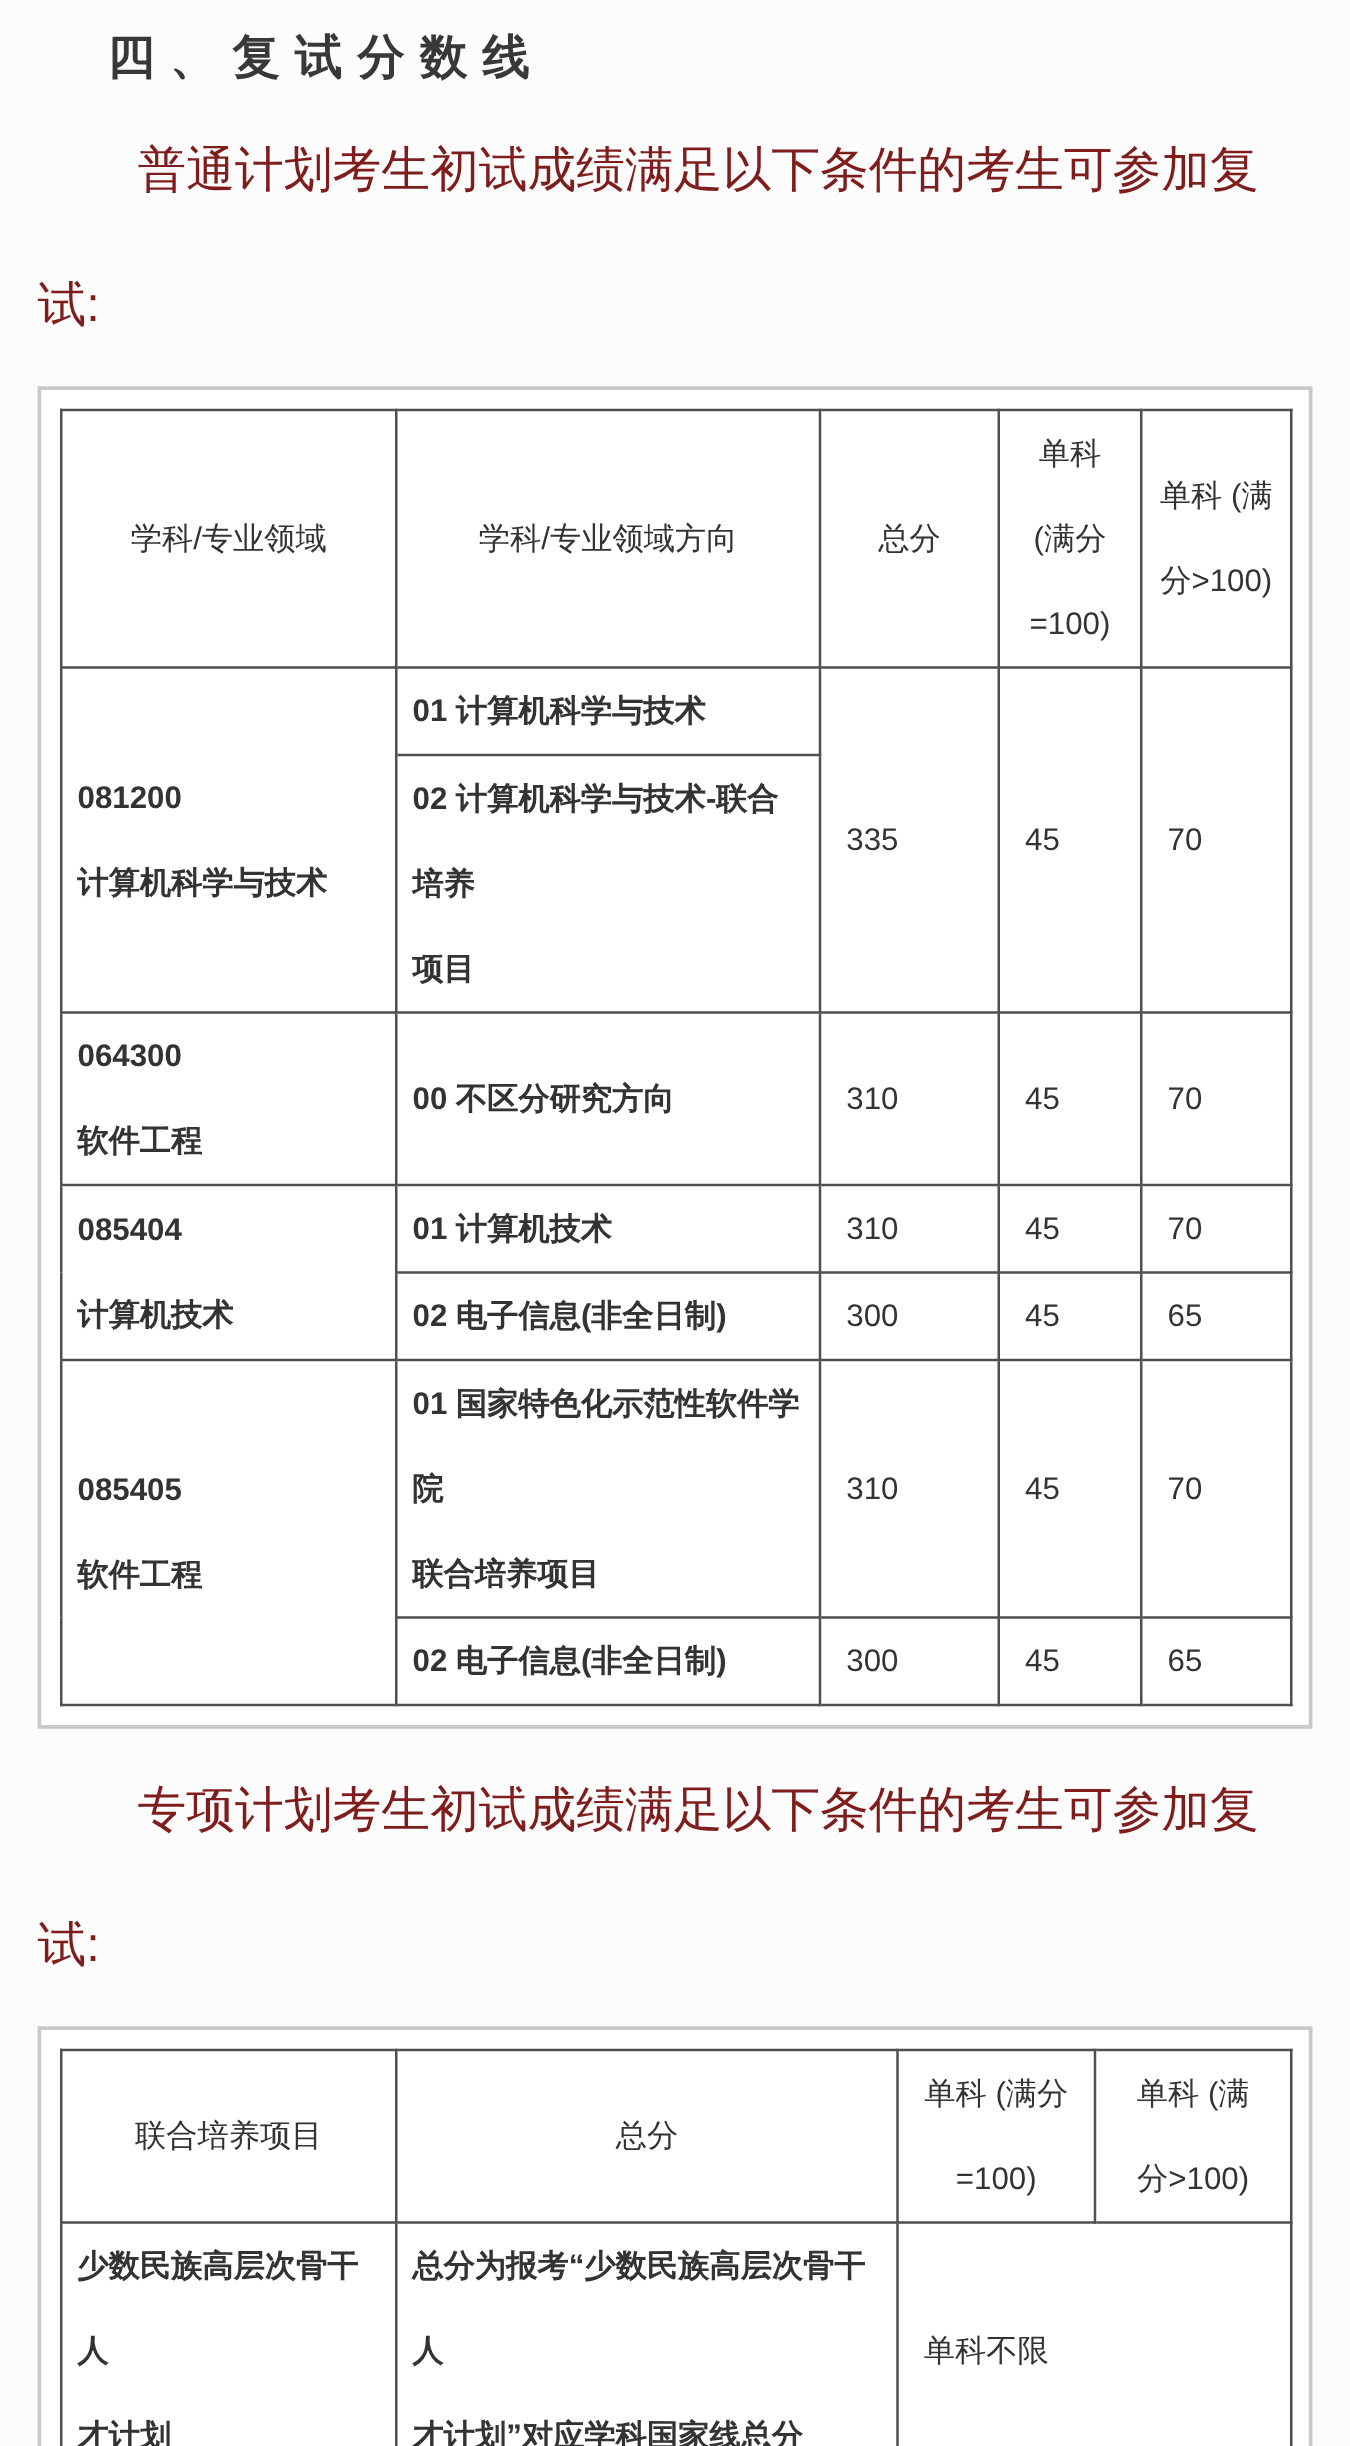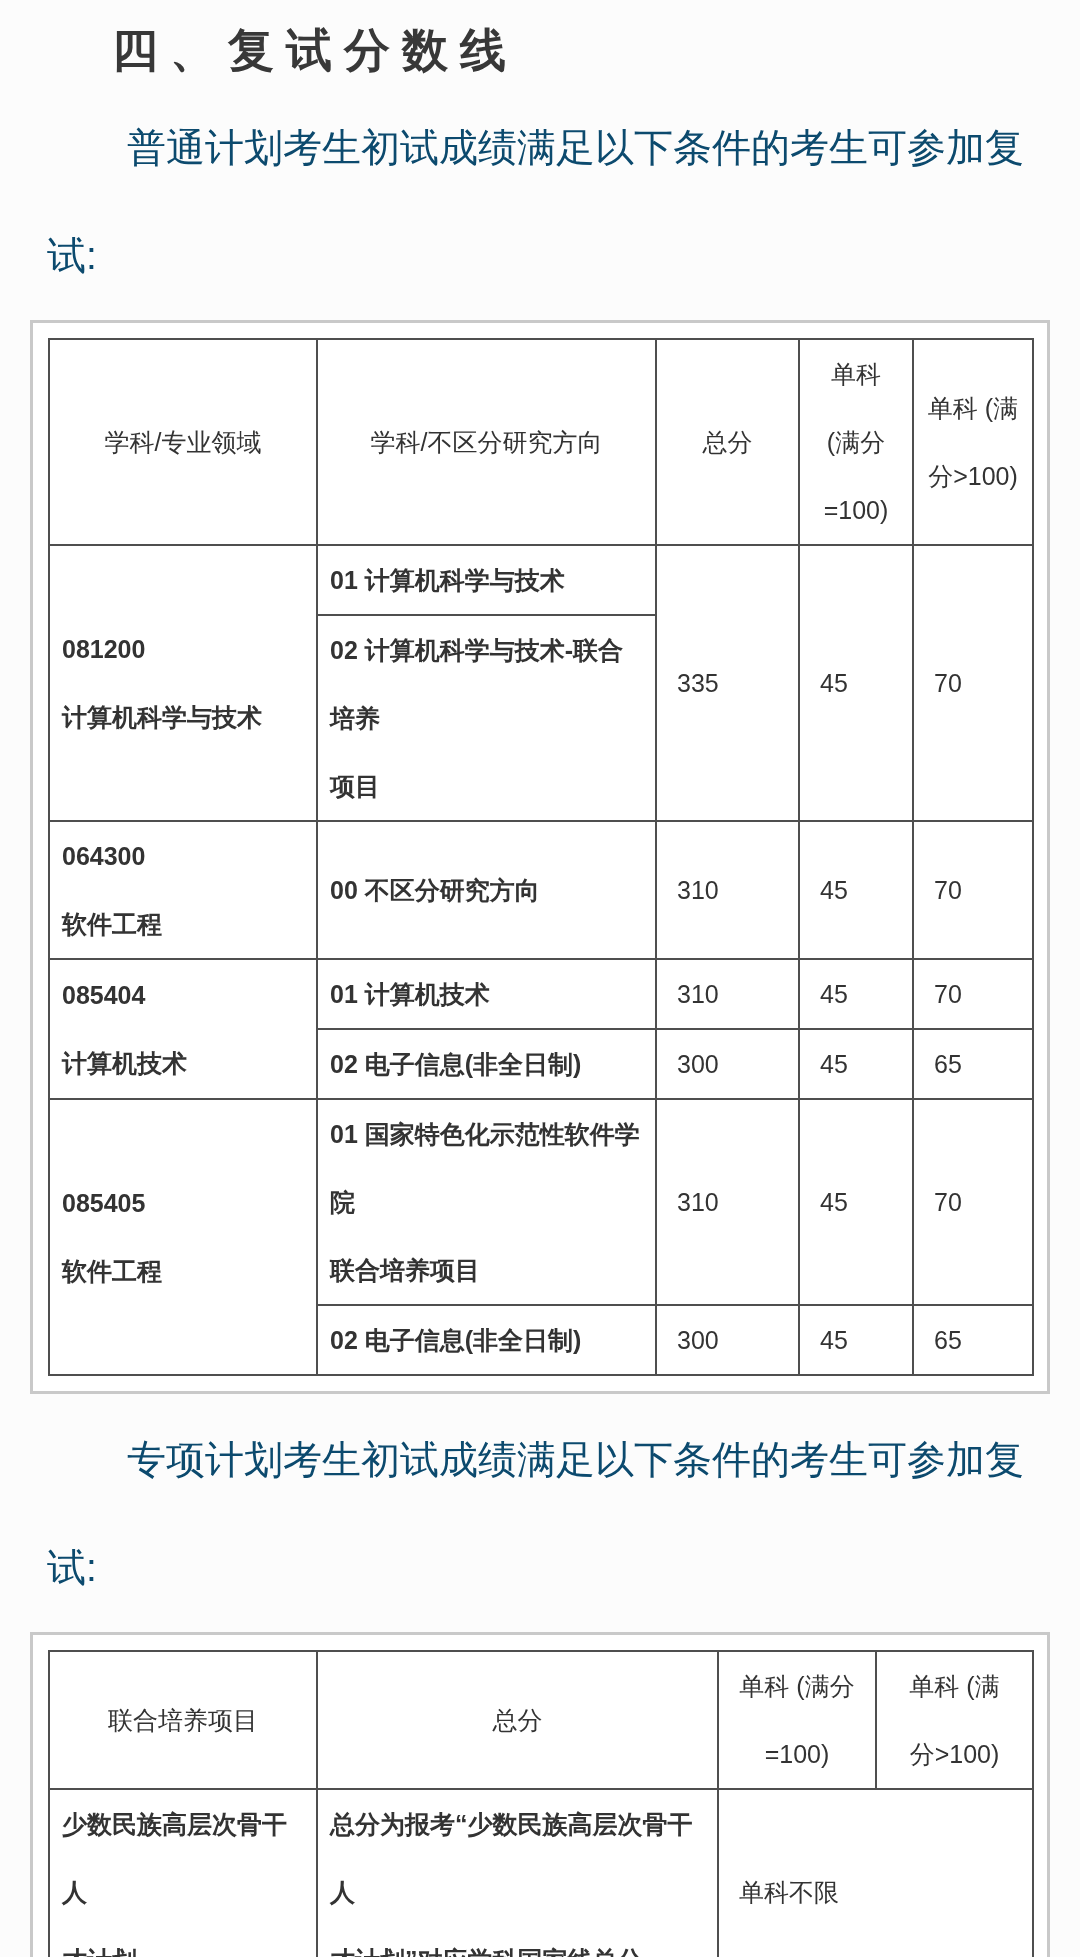--- a/index.html
+++ b/index.html
@@ -5,28 +5,28 @@
   html,body{margin:0;padding:0;background:#fcfcfc;}
   body{
     width:1080px;min-height:1957px;
     font-family:"Liberation Sans","DejaVu Sans",sans-serif;
     color:#3b3b3b;
     -webkit-font-smoothing:antialiased;
   }
   .page{padding:0 30px 40px 30px;}
 
   .heading{
-    font-size:46px;font-weight:bold;color:#383838;
+    font-size:38px;font-weight:bold;color:#383838;
     letter-spacing:12px;
-    margin:20px 0 0 82px;
+    margin:20px 0 0 56px;
   }
   .para{
-    font-size:39px;color:#0c4a6e;
+    font-size:39px;color:#7f1d1d;
     line-height:108px;
-    margin:12px 0 0 17px;
+    margin:12px 0 0 0;
     text-indent:80px;
     white-space:pre-line;
   }
 
   .table-wrap{
     border:3px solid #c9c9c9;
     background:#ffffff;
     padding:15px;
     margin-top:10px;
   }
@@ -76,21 +76,21 @@
       <colgroup>
         <col style="width:268px">
           <col style="width:339px">
           <col style="width:143px">
           <col style="width:114px">
           <col style="width:120px">
       </colgroup>
       <thead>
         <tr>
           <th>学科/专业领域</th>
-          <th>学科/不区分研究方向</th>
+          <th>学科/专业领域方向</th>
           <th>总分</th>
           <th>单科
 (满分
 =100)</th>
           <th>单科 (满
 分&gt;100)</th>
         </tr>
       </thead>
       <tbody>
         <tr>

